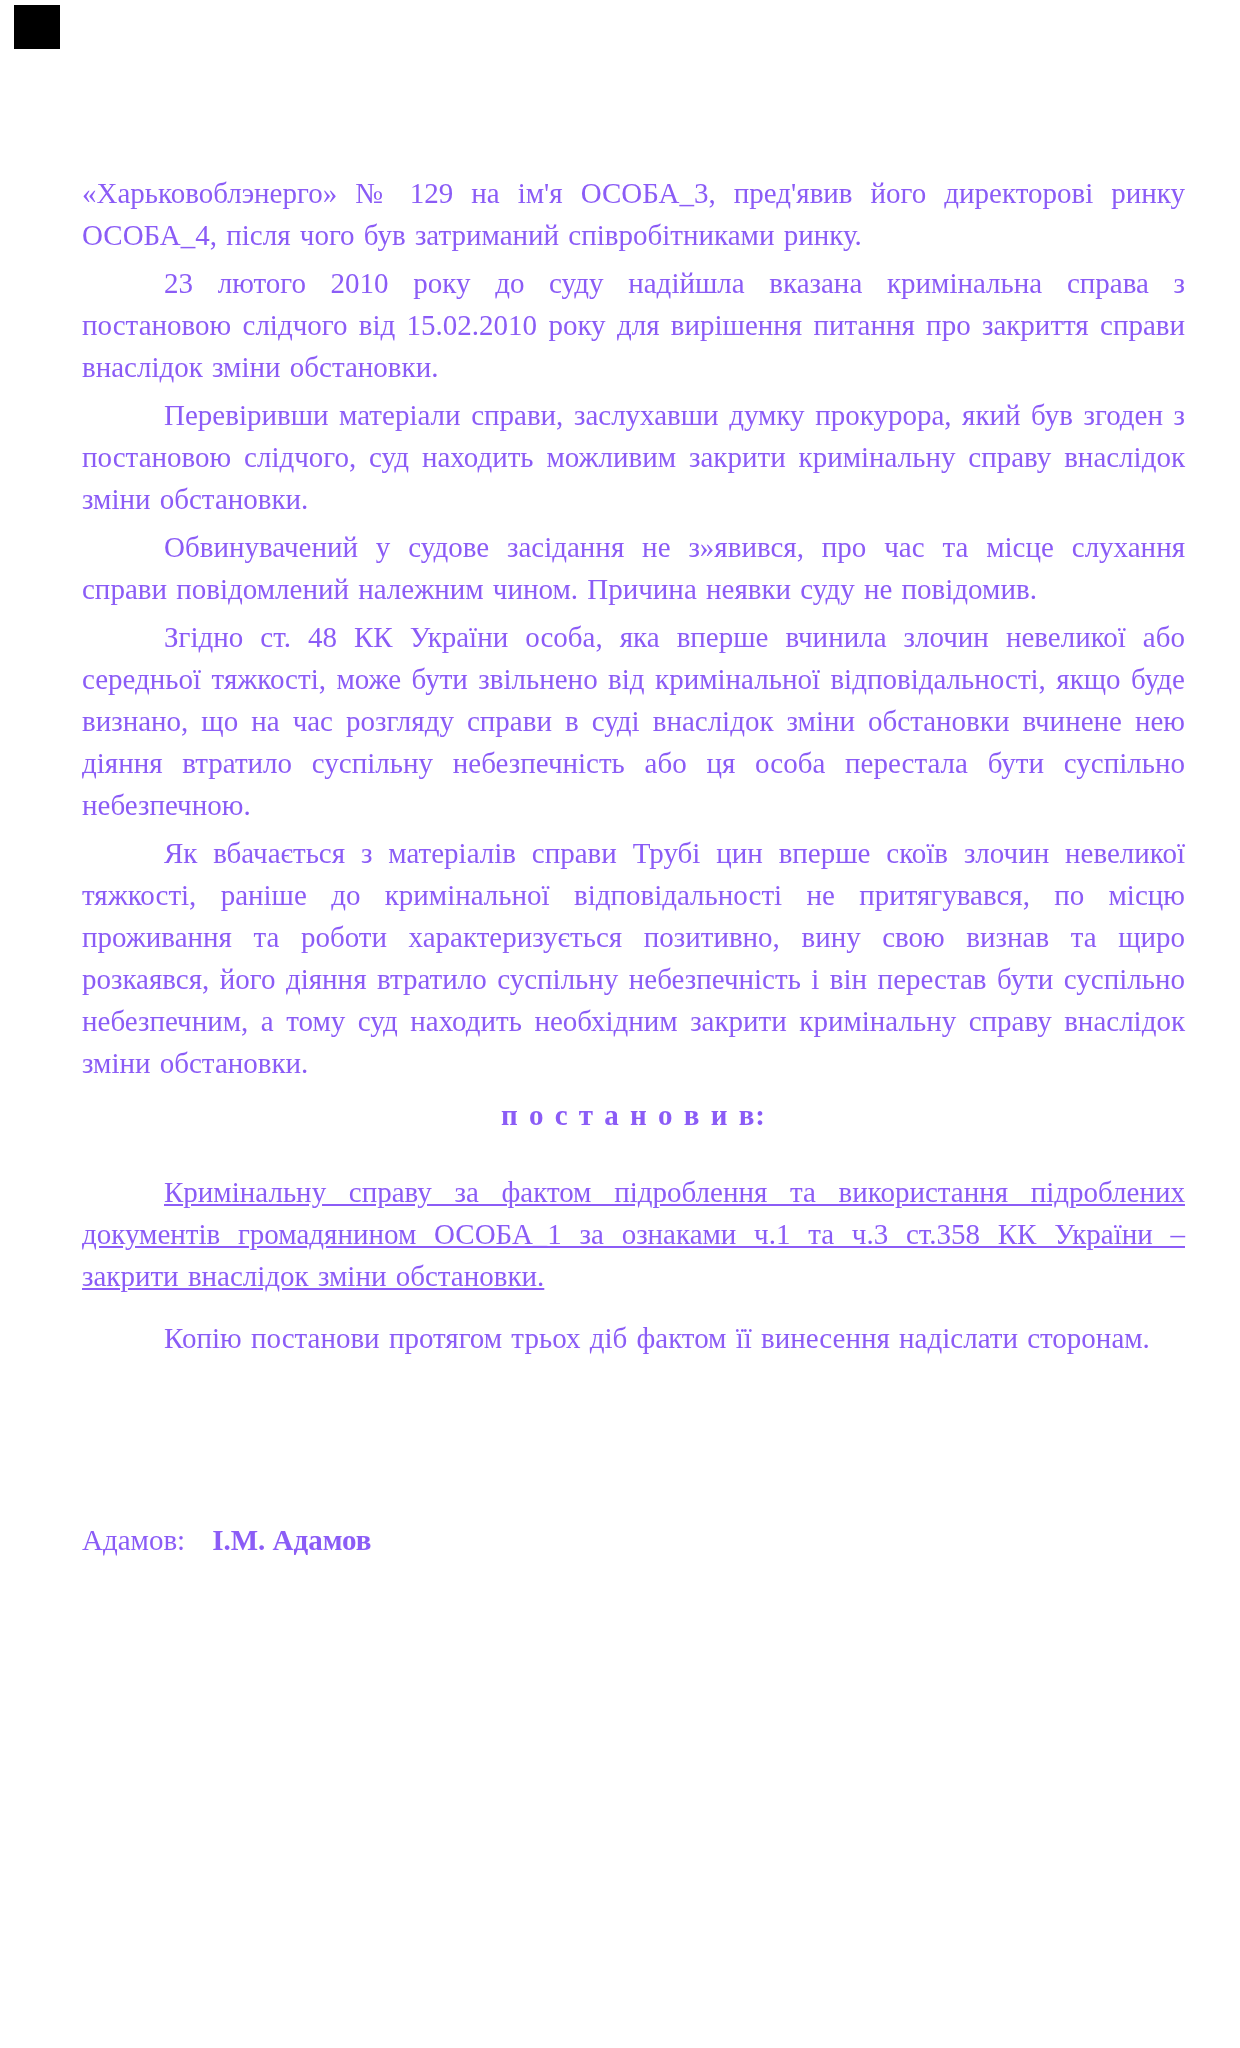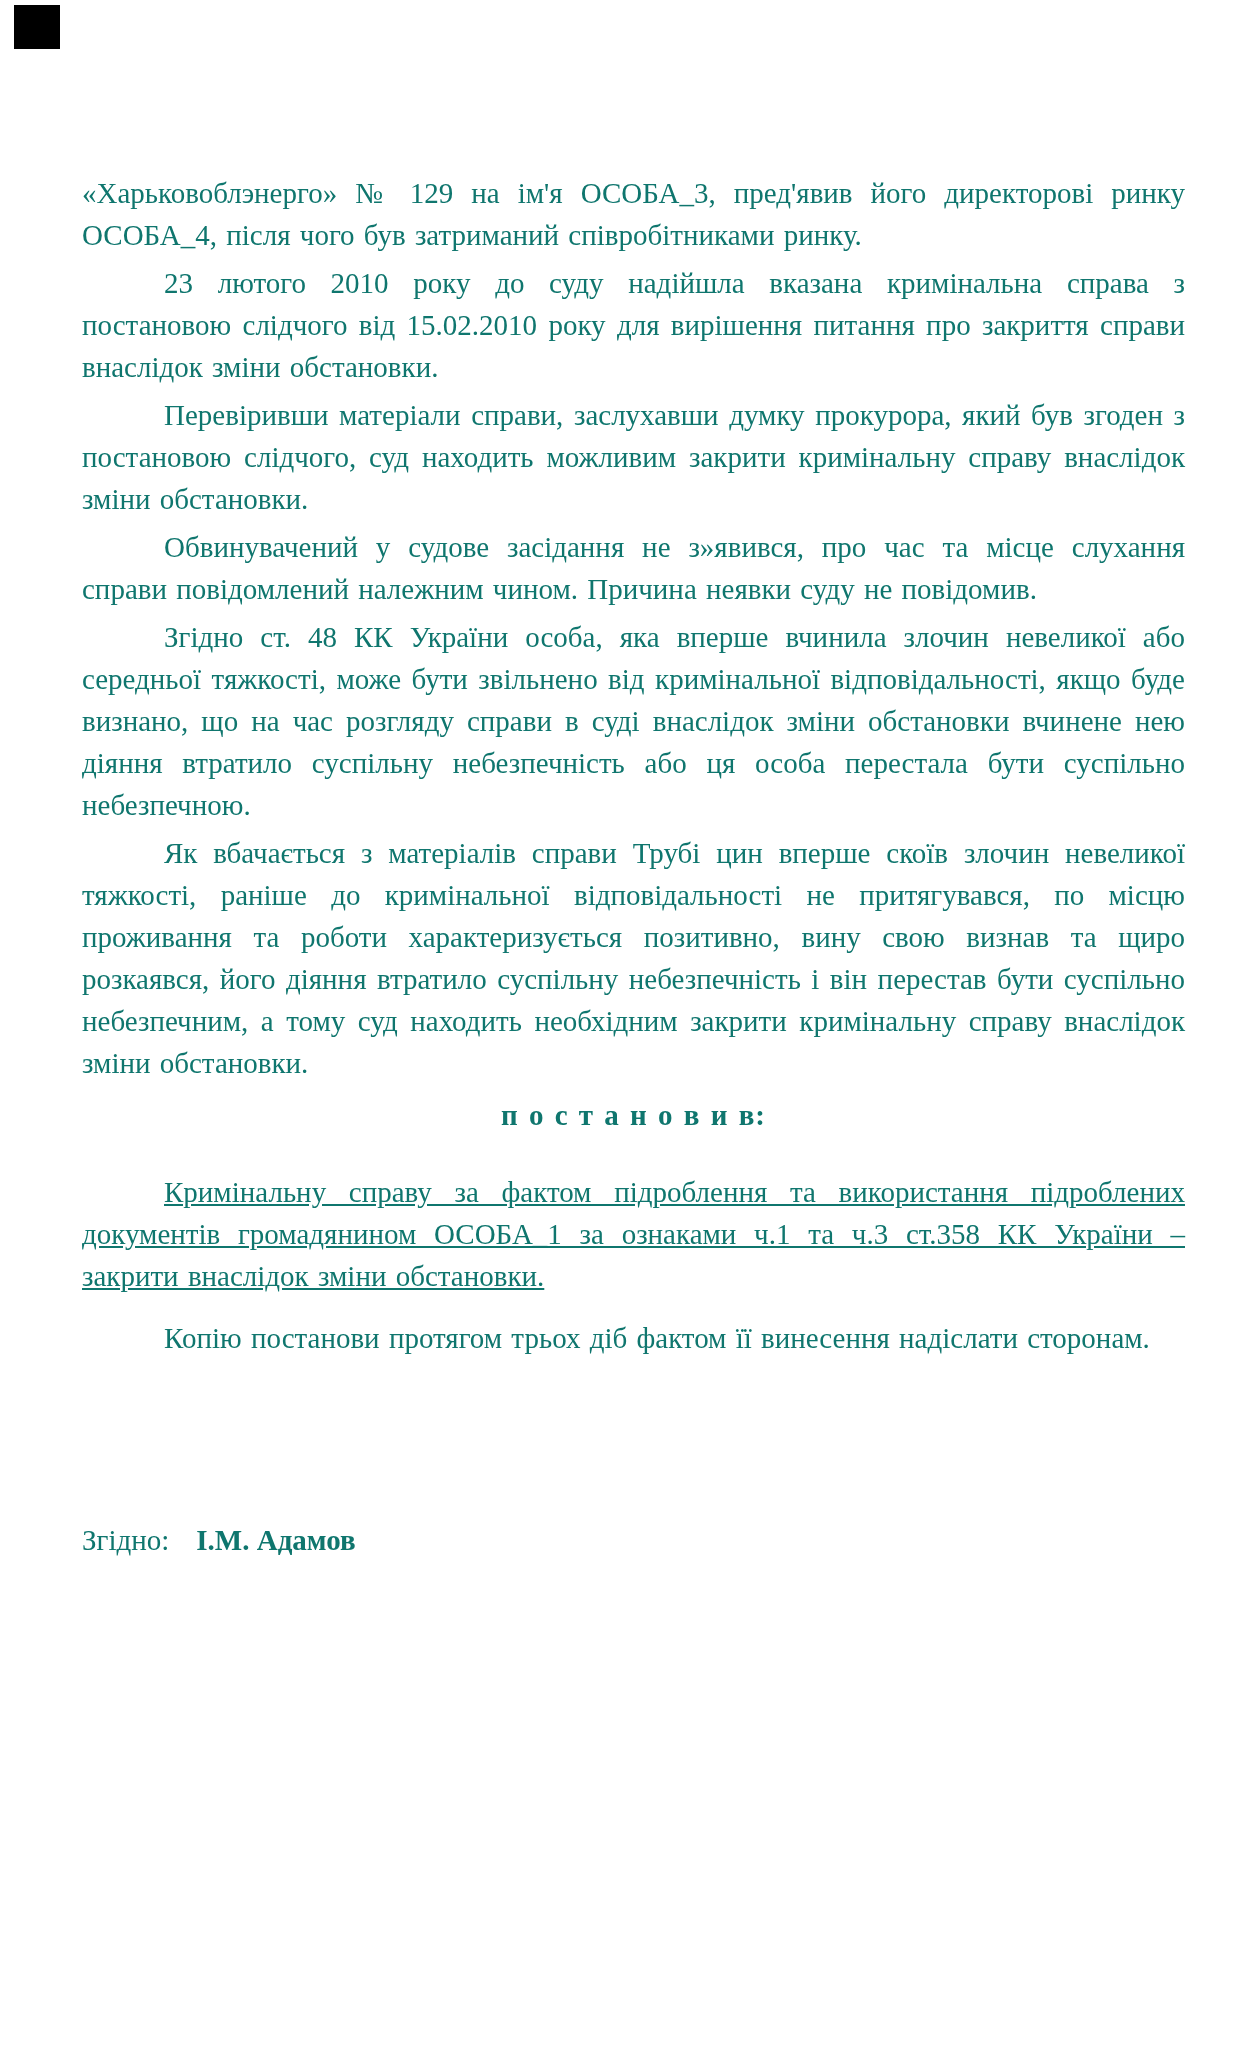--- a/index.html
+++ b/index.html
@@ -5,21 +5,21 @@
   html, body {
     margin: 0;
     padding: 0;
     background: #ffffff;
   }
   .page {
     position: relative;
     width: 1240px;
     height: 2048px;
     background: #ffffff;
-    color: #0f766e;
+    color: #8b5cf6;
     font-family: "Liberation Serif", "DejaVu Serif", serif;
     font-size: 29px;
     line-height: 42px;
     overflow: hidden;
   }
   .scan-mark {
     position: absolute;
     left: 14px;
     top: 5px;
     width: 46px;
@@ -83,18 +83,18 @@
 
 
     <p class="ruling-heading">п о с т а н о в и в:</p>
 
     <p class="indent gap-after-md">Кримінальну справу за фактом підроблення та використання підроблених документів громадянином ОСОБА_1 за ознаками ч.1 та ч.3 ст.358 КК України – закрити внаслідок зміни обстановки.</p>
 
     <p class="indent gap-after-lg">Копію постанови протягом трьох діб фактом її винесення надіслати сторонам.</p>
 
 
     <div class="signature">
-      <span>Згідно:</span>
+      <span>Адамов:</span>
       <span class="sig-name">І.М. Адамов</span>
     </div>
 
   </div>
 </div>
 
 </body></html>

